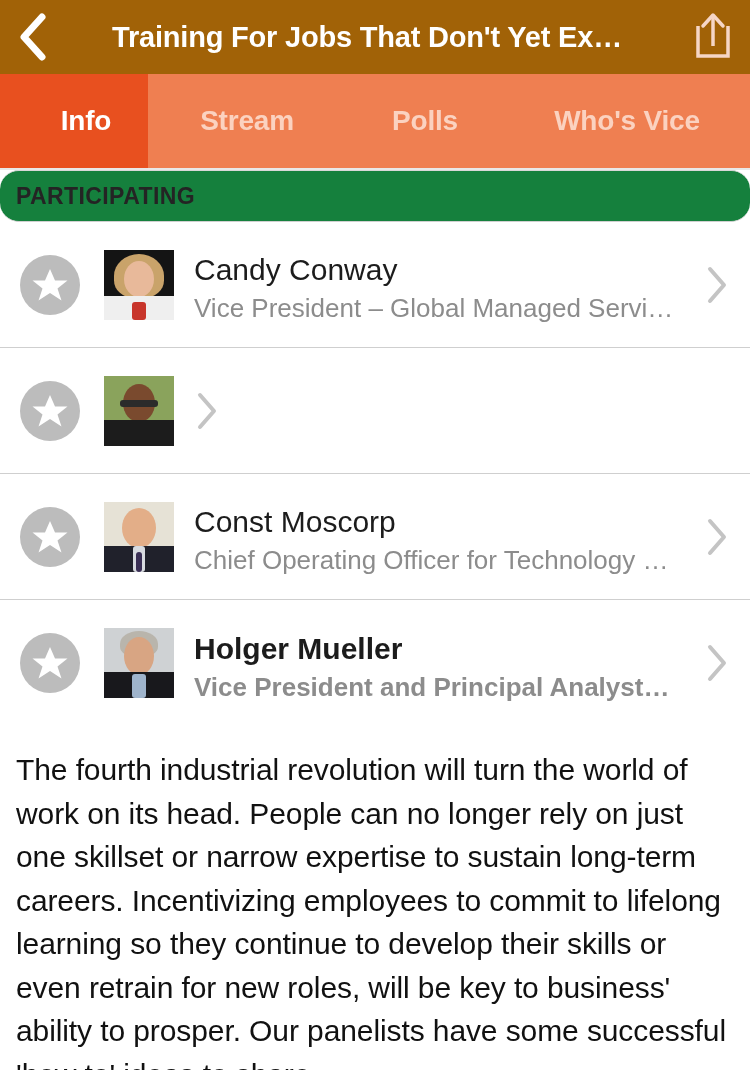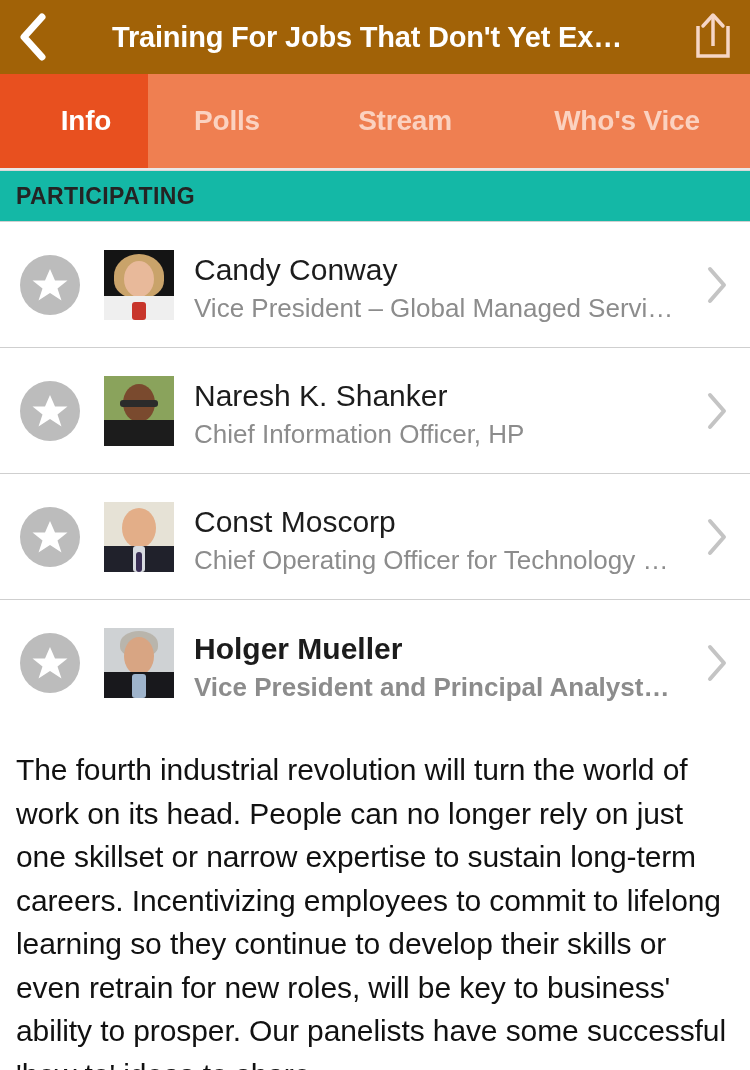--- a/index.html
+++ b/index.html
@@ -43,27 +43,28 @@
     letter-spacing:-0.2px;
   }
   .tab.t0 { width:148px; }
   .tab.t1 { width:158px; }
   .tab.t2 { width:198px; }
   .tab.t3 { flex:1; }
   .tab.active { background:#e8501f; color:#ffffff;padding-left:24px; }
 
   
   .section-head {
-    height:52px; background:#14b8a6;
+    height:52px; background:#15803d;
     display:flex; align-items:center;
     padding-left:16px;
     border-top:1px solid #d8d8d8;
     border-bottom:1px solid #d0d0d0;
     color:#242424; font-size:23px; font-weight:bold;
     letter-spacing:0.4px;
+    border-radius:19px;
   }
 
   
   .rows { background:#ffffff; }
   .row {
     height:126px; display:flex; align-items:center;
     padding:0 0 0 20px; position:relative;
     border-bottom:1px solid #cfcfcf;
   }
   .row:last-child { border-bottom:none;font-weight:bold; }
@@ -131,25 +132,25 @@
           <path d="M12 16 L22 5 L32 16" fill="none" stroke="#f6d6c6" stroke-width="3.5" stroke-linecap="round" stroke-linejoin="round"></path>
         </svg>
       </span>
     </div>
   </div>
 
   <div class="tabbar">
     <div class="tab t0 active">
       <span>Info</span>
     </div>
+    <div class="tab t2">
+      <span>Stream</span>
+    </div>
     <div class="tab t1">
       <span>Polls</span>
-    </div>
-    <div class="tab t2">
-      <span>Stream</span>
     </div>
     <div class="tab t3">
       <span>Who's Vice</span>
     </div>
   </div>
 
   <div class="section-head">PARTICIPATING</div>
 
   <div class="rows">
 
@@ -186,24 +187,20 @@
             <polygon points="20,4 25,15.5 37.5,15.5 27.5,23.5 31.5,35.5 20,28 8.5,35.5 12.5,23.5 2.5,15.5 15,15.5" fill="#ffffff"></polygon>
           </svg>
         </div>
       </div>
       <div class="avatar">
         <div class="sky" style="background:#8aa35c;"></div>
         <div class="head" style="left:19px;top:8px;width:32px;height:38px;background:#7a4a2e;"></div>
         <div class="body" style="height:26px;background:#1c1c1c;"></div>
         <div class="shirt" style="left:16px;top:24px;width:38px;height:7px;background:#2b2b2b;"></div>
       </div>
-      <div class="row-text">
-        <div class="row-name">Naresh K. Shanker</div>
-        <div class="row-sub">Chief Information Officer, HP</div>
-      </div>
       <div class="row-chevron">
         <svg width="22" height="38" viewBox="0 0 22 38">
           <path d="M4 3 L18 19 L4 35" fill="none" stroke="#c4c4c4" stroke-width="4" stroke-linecap="round" stroke-linejoin="round"></path>
         </svg>
       </div>
     </div>
 
     <div class="row">
       <div class="star-wrap">
         <div class="star-circle">

